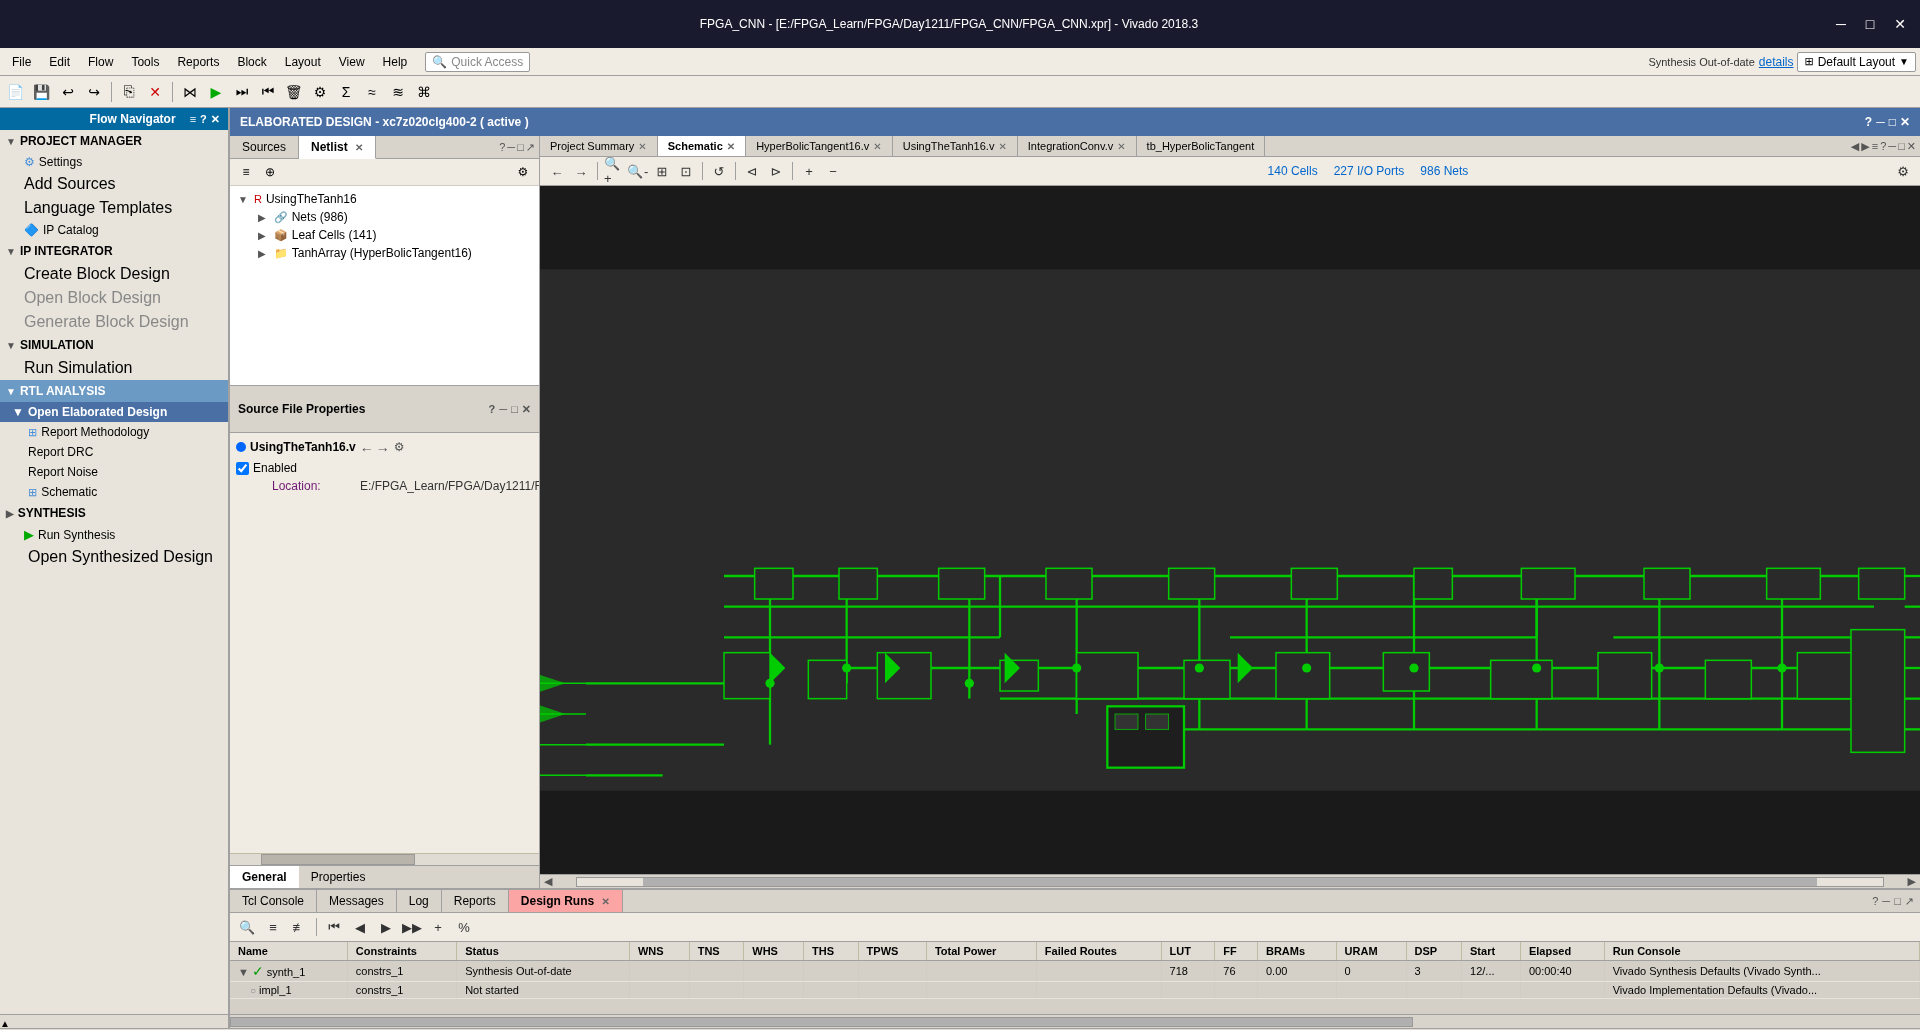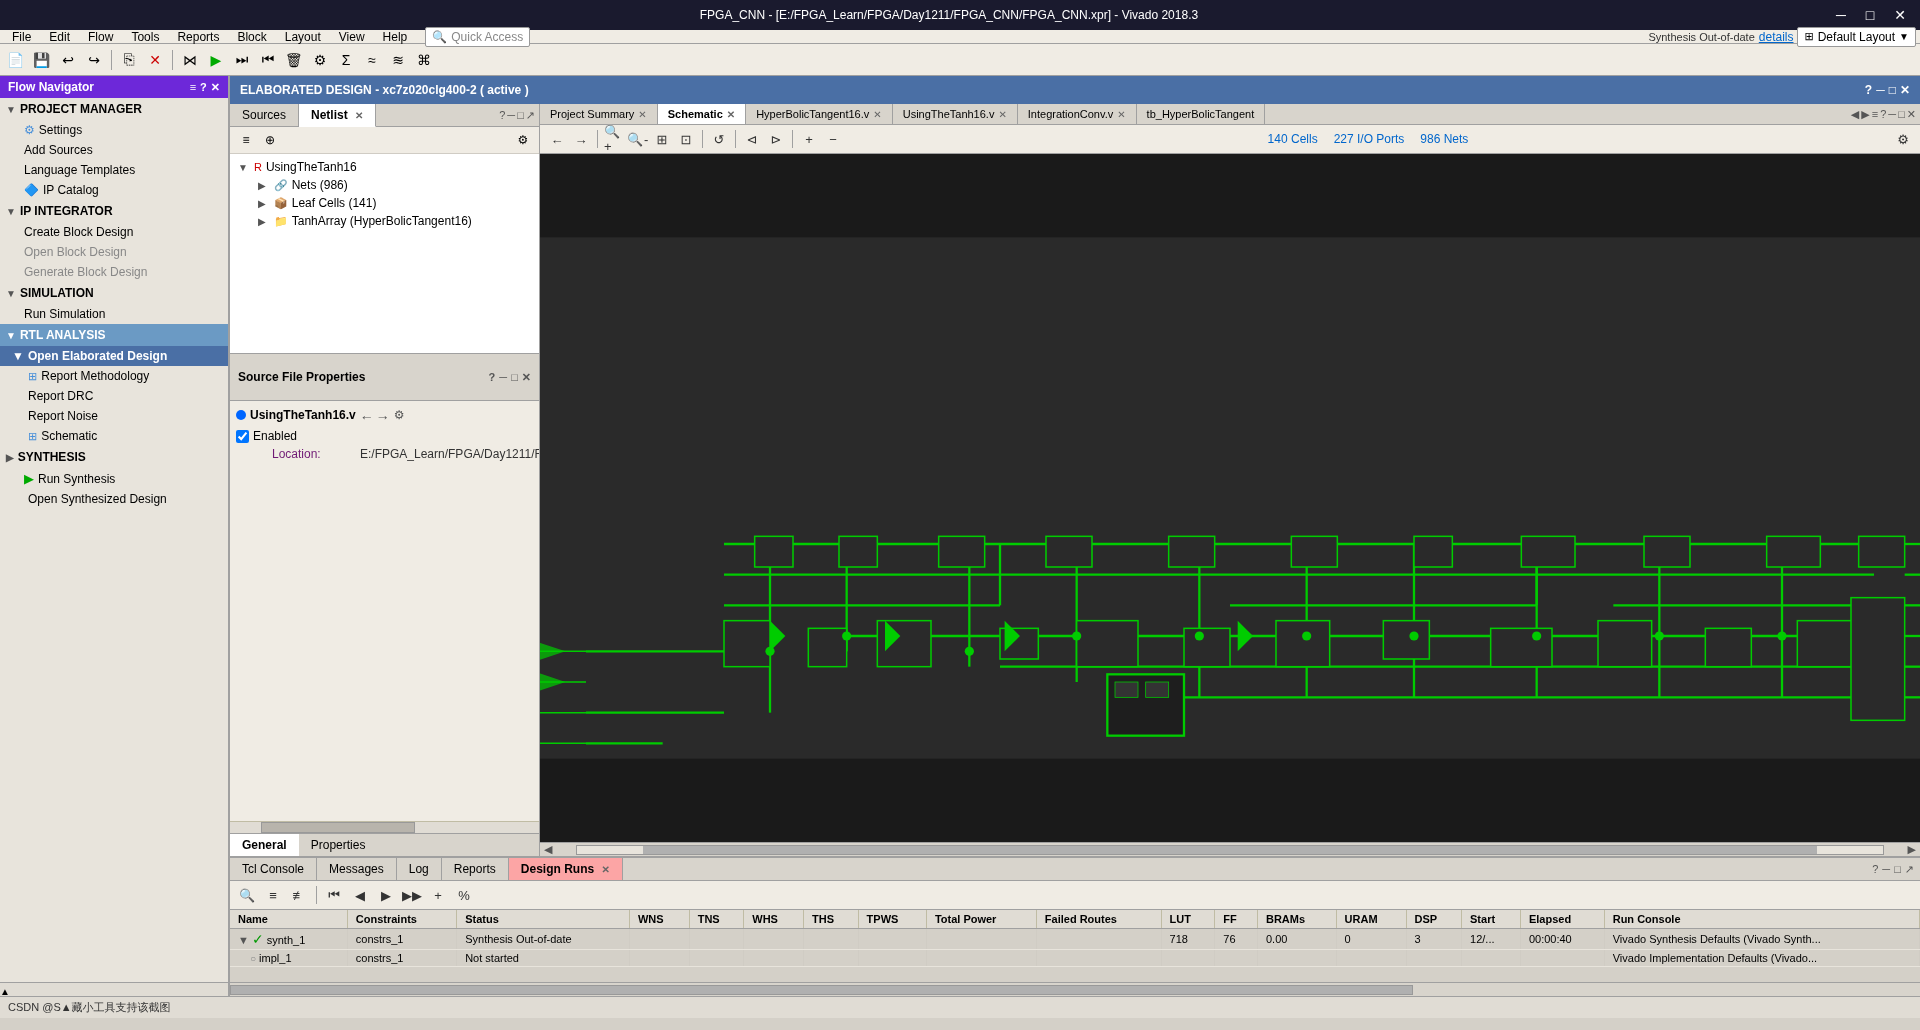--- a/index.html
+++ b/index.html
@@ -1,25 +1,25 @@
 <!DOCTYPE html>
 <html><head>
   <meta charset="utf-8">
   <style>
     * { margin: 0; padding: 0; box-sizing: border-box; }
     body { font-family: 'Segoe UI', Arial, sans-serif; font-size: 12px; background: #d4d0c8; color: #000; overflow: hidden; width: 1920px; height: 1030px; }
 
     
-    #titlebar { background: #1a1a2e; color: #fff; height: 30px; display: flex; align-items: center; justify-content: space-between; padding: 0 8px; font-size: 12px; }
+    #titlebar { background: #1a1a2e; color: #fff; height: 48px; display: flex; align-items: center; justify-content: space-between; padding: 0 8px; font-size: 12px; }
     #titlebar-title { flex: 1; text-align: center; }
     #titlebar-controls { display: flex; gap: 8px; }
     #titlebar-controls span { cursor: pointer; padding: 2px 6px; font-size: 14px; }
 
     
-    #menubar { background: #f0ece4; height: 14px; display: flex; align-items: center; padding: 0 4px; border-bottom: 1px solid #a0a0a0; justify-content: space-between; }
+    #menubar { background: #f0ece4; height: 28px; display: flex; align-items: center; padding: 0 4px; border-bottom: 1px solid #a0a0a0; justify-content: space-between; }
     #menubar-left { display: flex; align-items: center; gap: 2px; }
     .menu-item { padding: 2px 8px; cursor: pointer; font-size: 12px; border-radius: 2px; }
     #menubar-right { display: flex; align-items: center; gap: 4px; font-size: 12px; }
     #quick-access-box { display: flex; align-items: center; border: 1px solid #999; background: #fff; padding: 2px 6px; border-radius: 2px; gap: 4px; }
     #synthesis-status { color: #333; font-size: 11px; }
     #synthesis-details { color: #0066cc; text-decoration: underline; cursor: pointer; }
     #layout-dropdown { border: 1px solid #999; background: #fff; padding: 2px 6px; border-radius: 2px; display: flex; align-items: center; gap: 4px; cursor: pointer; }
 
     
     #toolbar { background: #f0ece4; height: 32px; display: flex; align-items: center; padding: 0 4px; border-bottom: 1px solid #a0a0a0; gap: 2px; }
@@ -29,27 +29,27 @@
     .toolbar-btn.red { color: #cc0000; }
 
     
     #main-layout { display: flex; height: calc(1030px - 30px - 26px - 32px - 22px); }
 
     
     #statusbar { height: 22px; background: #e0dcd4; border-top: 1px solid #a0a0a0; display: flex; align-items: center; padding: 0 8px; font-size: 11px; }
 
     
     #flow-nav { width: 230px; background: #e8e4dc; border-right: 2px solid #a0a0a0; display: flex; flex-direction: column; overflow: hidden; }
-    #flow-nav-header { background: #6d28d9; color: #fff; padding: 4px 8px; display: flex; align-items: center; justify-content: space-between; font-weight: bold; font-size: 12px; }
+    #flow-nav-header { background: #0369a1; color: #fff; padding: 4px 8px; display: flex; align-items: center; justify-content: flex-end; font-weight: bold; font-size: 12px; gap: 14px; }
     #flow-nav-header-icons { display: flex; gap: 4px; font-size: 11px; }
     #flow-nav-content { flex: 1; overflow-y: auto; }
     .nav-section { }
     .nav-section-header { display: flex; align-items: center; padding: 4px 6px; cursor: pointer; font-weight: bold; font-size: 12px; gap: 4px; }
     .nav-section-header .arrow { font-size: 10px; color: #555; }
-    .nav-item { padding: 3px 8px 3px 24px; cursor: pointer; display: flex; align-items: center; gap: 4px; font-size: 12px; }
+    .nav-item { padding: 3px 8px 3px 24px; cursor: pointer; display: flex; align-items: center; gap: 4px; font-size: 16px; }
     .nav-item.disabled { color: #888; cursor: default; }
     .nav-sub-item { padding: 3px 8px 3px 36px; cursor: pointer; font-size: 12px; display: flex; align-items: center; gap: 4px; }
     .nav-sub-item.active { background: #4a6fa5; color: #fff; font-weight: bold; }
 
     
     #center-area { flex: 1; display: flex; flex-direction: column; overflow: hidden; }
 
     
     #elab-header { background: #4a6fa5; color: #fff; padding: 4px 10px; font-size: 12px; font-weight: bold; display: flex; align-items: center; justify-content: space-between; height: 28px; }
     #elab-header-right { display: flex; align-items: center; gap: 4px; font-size: 12px; }

